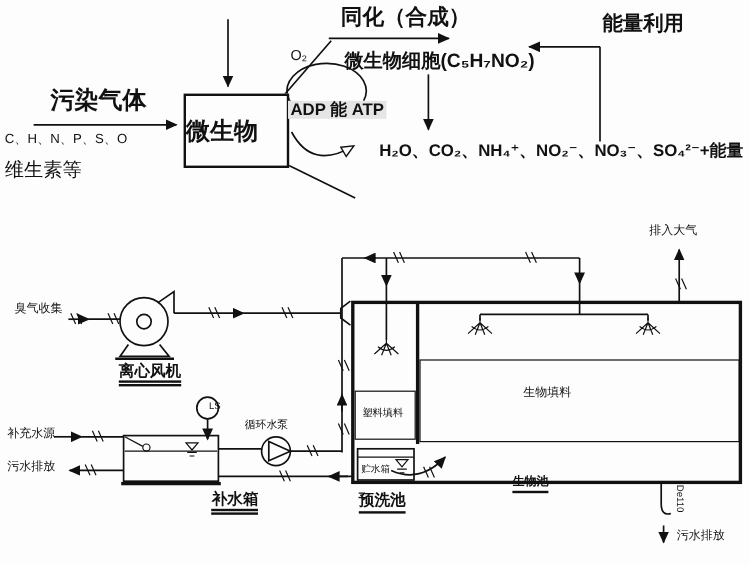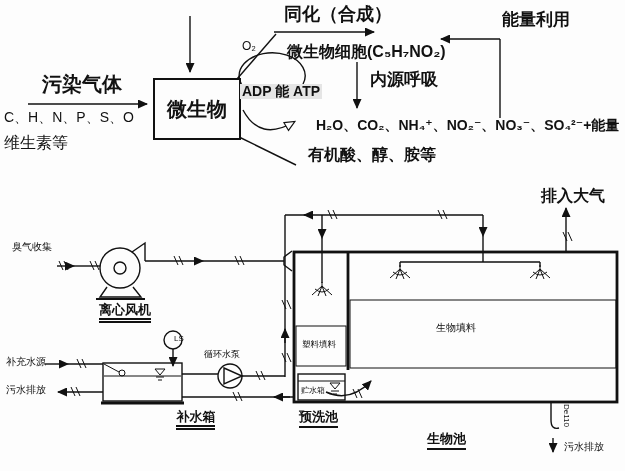--- a/index.html
+++ b/index.html
@@ -173,47 +173,45 @@
 
       <g>
         <path class="ln" d="M551,403 V420 Q551,430 559,428"></path>
         <path class="ln" d="M553,438 V452" marker-end="url(#ah)"></path>
       </g>
     </g>
   </svg>
 
   
   <span class="lbl b" style="left:42px;top:73px;font-size:20px;">污染气体</span>
-  <span class="lbl" style="left:4px;top:110px;font-size:14px;">C、H、N、P、S、O</span>
+  <span class="lbl" style="left:4px;top:110px;font-size:11px;">C、H、N、P、S、O</span>
   <span class="lbl" style="left:4px;top:134px;font-size:16px;">维生素等</span>
   <span class="lbl" style="left:196px;top:40px;font-size:12px;margin-left:46px;">O₂</span>
 
   <div style="position:absolute;left:153px;top:78px;width:84px;height:58px;border:2.5px solid #111;
-              display:flex;align-items:center;justify-content:center;font-size:20px;font-weight:bold;background:#fdfdfd;">
+              display:flex;align-items:center;justify-content:flex-start;font-size:20px;font-weight:bold;background:#fdfdfd;">
     <span>微生物</span>
   </div>
 
   <span class="lbl b" style="left:287px;top:43px;font-size:16px;">微生物细胞(C₅H₇NO₂)</span>
   <span class="lbl b" style="left:284px;top:5px;font-size:18px;">同化（合成）</span>
   <span class="lbl b" style="left:502px;top:11px;font-size:17px;">能量利用</span>
   <span class="lbl b bg" style="left:240px;top:84px;font-size:14px;">ADP 能 ATP</span>
-  <span class="lbl b" style="left:370px;top:71px;font-size:17px;">内源呼吸</span>
   <span class="lbl b" style="left:316px;top:118px;font-size:14px;text-align:center;">H₂O、CO₂、NH₄⁺、NO₂⁻、NO₃⁻、SO₄²⁻+能量</span>
-  <span class="lbl b" style="left:308px;top:146px;font-size:16px;">有机酸、醇、胺等</span>
 
   
-  <span class="lbl" style="left:12px;top:241px;font-size:10px;">臭气收集</span>
+  <span class="lbl" style="left:12px;top:252px;font-size:10px;">臭气收集</span>
   <span class="lbl b ul2" style="left:99px;top:300px;font-size:13px;">离心风机</span>
   <span class="lbl" style="left:164px;top:335px;width:30px;text-align:center;font-size:8px;">LS</span>
   <span class="lbl" style="left:204px;top:350px;font-size:9px;">循环水泵</span>
   <span class="lbl" style="left:6px;top:356px;font-size:10px;text-align:right;">补充水源</span>
   <span class="lbl" style="left:6px;top:384px;font-size:10px;">污水排放</span>
   <span class="lbl b ul2" style="left:120px;top:407px;font-size:13px;">补水箱</span>
   <span class="lbl" style="left:302px;top:340px;font-size:8.5px;text-align:center;">塑料填料</span>
   <span class="lbl" style="left:301px;top:387px;font-size:8px;">贮水箱</span>
   <span class="lbl" style="left:436px;top:322px;font-size:10px;">生物填料</span>
   <span class="lbl b ul1" style="left:299px;top:410px;font-size:13px;">预洗池</span>
-  <span class="lbl b ul1" style="left:427px;top:432px;font-size:13px;">生物池</span>
-  <span class="lbl" style="left:541px;top:187px;font-size:16px;font-weight:bold;">排入大气</span>
+  <span class="lbl b ul1" style="left:427px;top:396px;font-size:10px;">生物池</span>
+  <span class="lbl" style="left:541px;top:187px;font-size:10px;">排入大气</span>
   <span class="lbl rot90" style="left:570px;top:404px;font-size:8px;">De110</span>
   <span class="lbl" style="left:564px;top:441px;font-size:10px;">污水排放</span>
 
 </div>
 
 </body></html>

